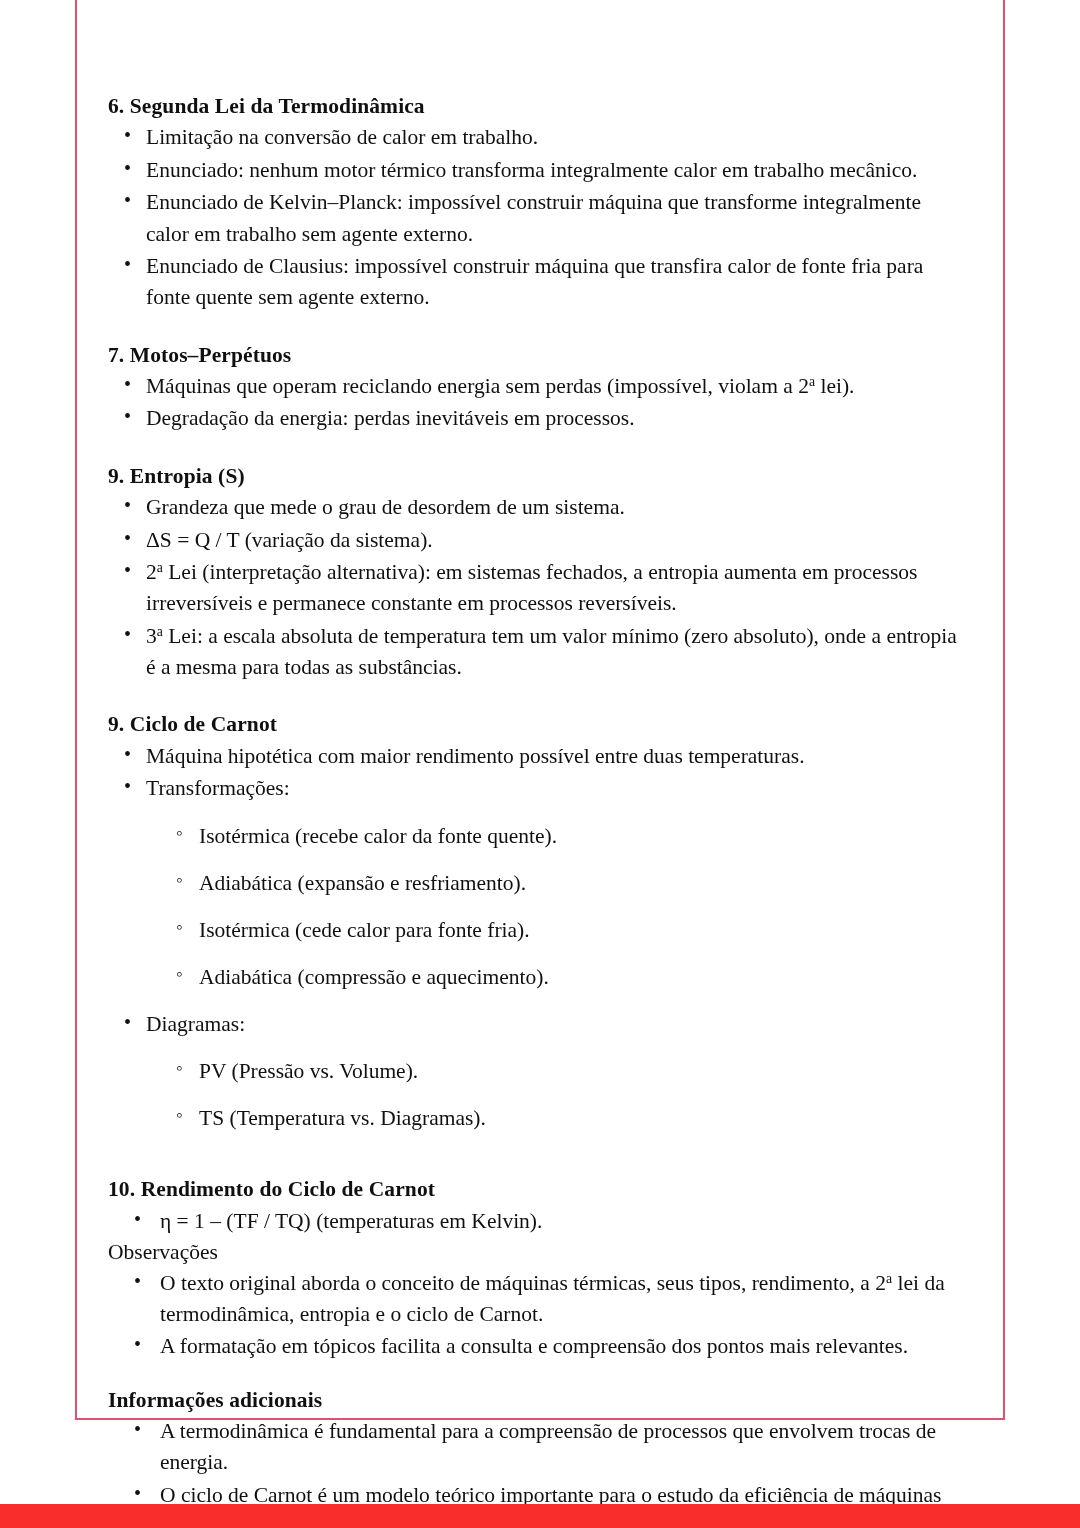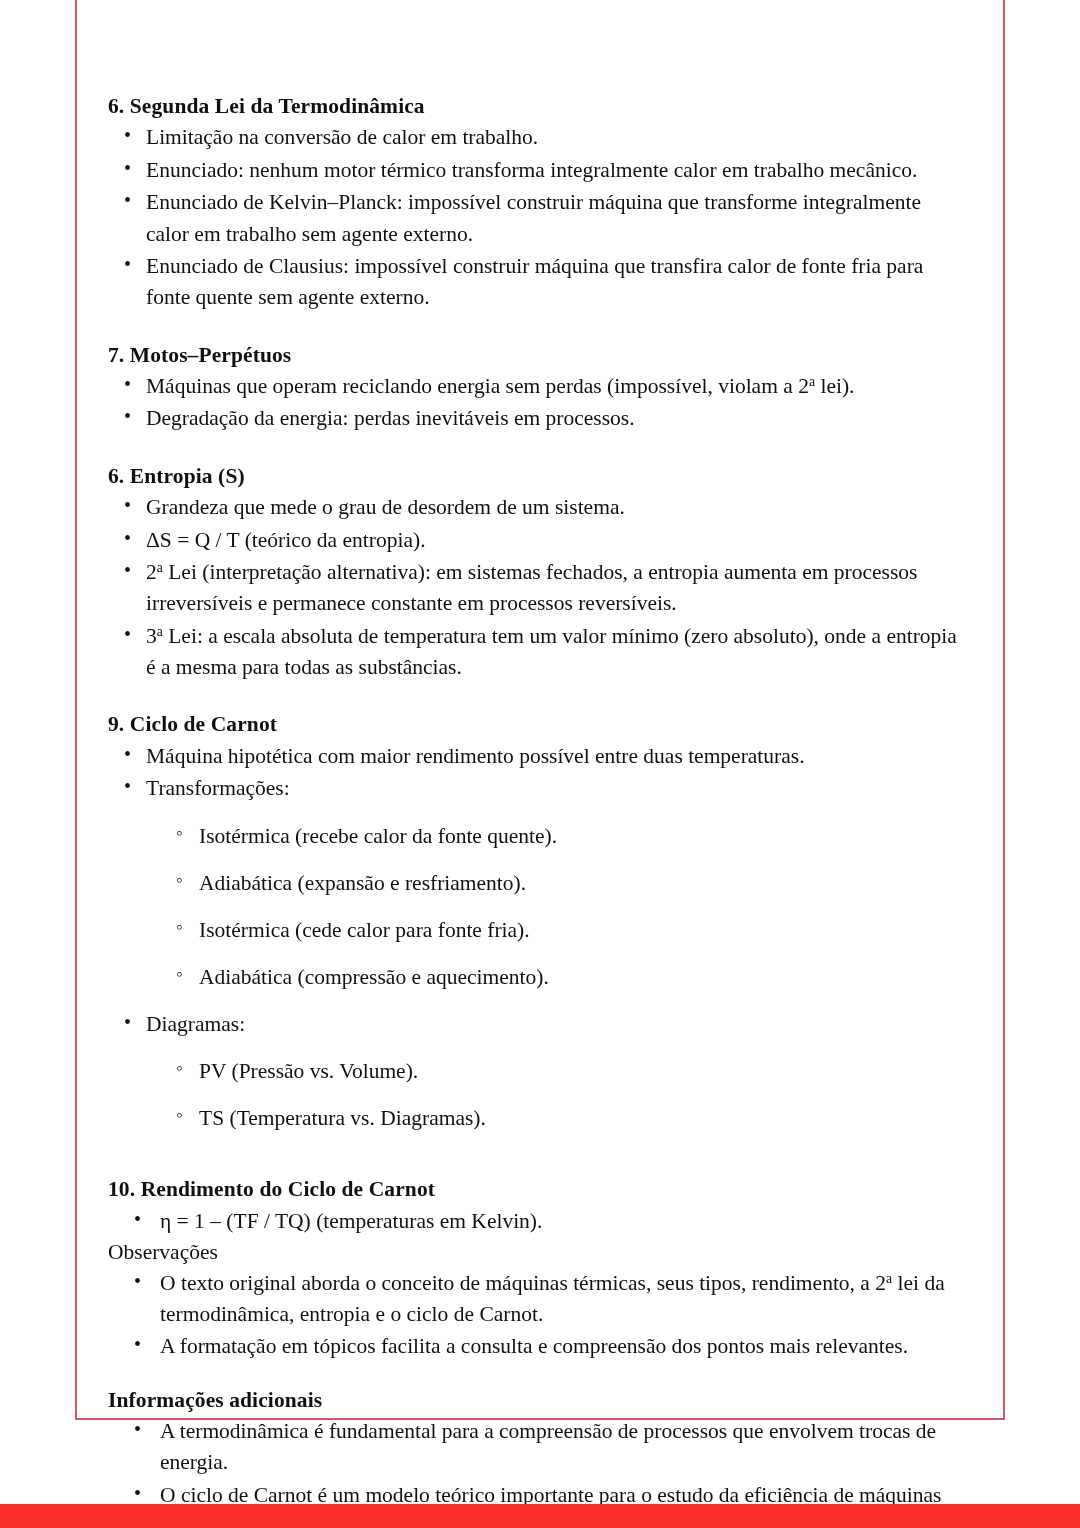--- a/index.html
+++ b/index.html
@@ -143,24 +143,24 @@
     <h2 class="heading">7. Motos–Perpétuos</h2>
     <ul class="bullets">
       <li>Máquinas que operam reciclando energia sem perdas (impossível, violam a 2<sup>a</sup> lei).</li>
       <li>Degradação da energia: perdas inevitáveis em processos.</li>
     </ul>
   </div>
 
   <div class="gap"></div>
 
   <div class="section">
-    <h2 class="heading">6. Entropia (S)</h2>
+    <h2 class="heading">9. Entropia (S)</h2>
     <ul class="bullets">
       <li>Grandeza que mede o grau de desordem de um sistema.</li>
-      <li>ΔS = Q / T (teórico da entropia).</li>
+      <li>ΔS = Q / T (variação da sistema).</li>
       <li>2<sup>a</sup> Lei (interpretação alternativa): em sistemas fechados, a entropia aumenta em processos irreversíveis e permanece constante em processos reversíveis.</li>
       <li>3<sup>a</sup> Lei: a escala absoluta de temperatura tem um valor mínimo (zero absoluto), onde a entropia é a mesma para todas as substâncias.</li>
     </ul>
   </div>
 
   <div class="gap"></div>
 
   <div class="section">
     <h2 class="heading">9. Ciclo de Carnot</h2>
     <ul class="bullets">

